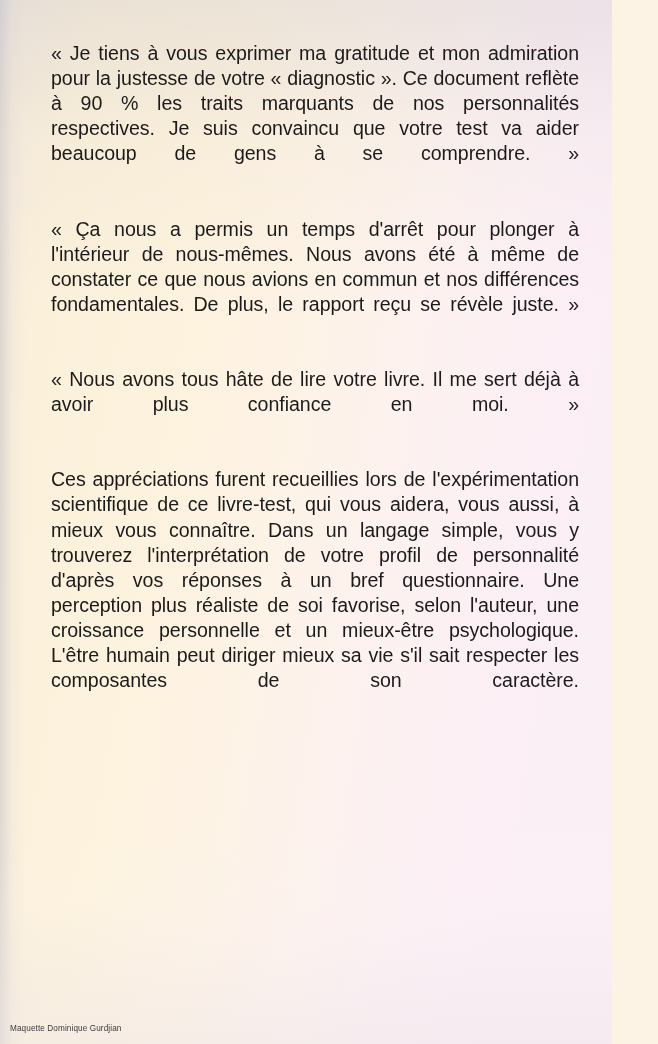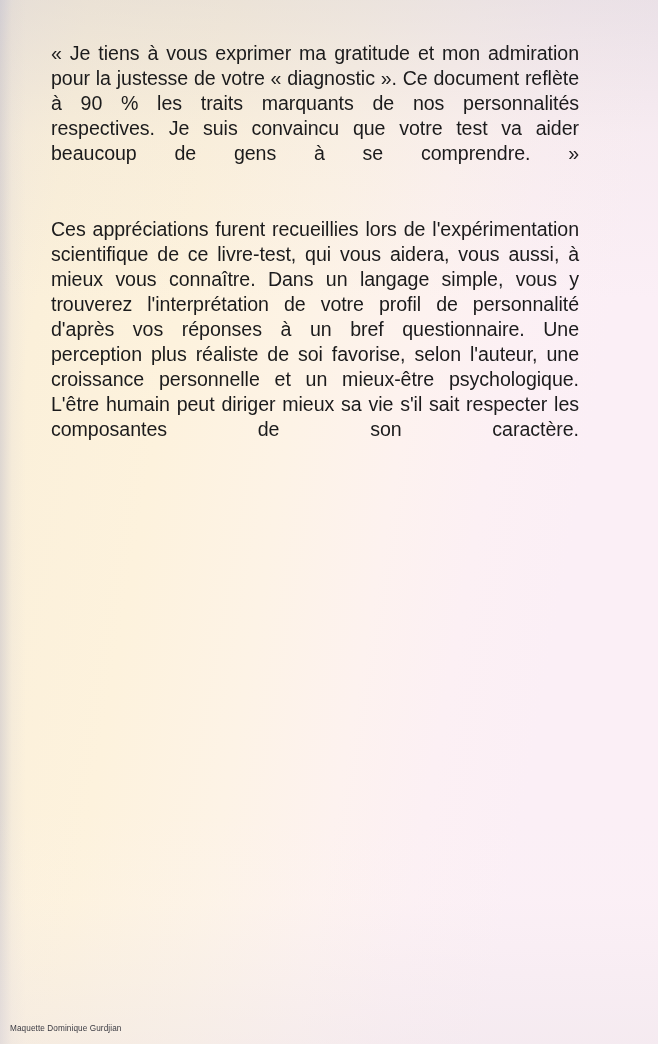--- a/index.html
+++ b/index.html
@@ -9,34 +9,35 @@
   body {
     width: 658px;
     height: 1044px;
     overflow: hidden;
     font-family: "Liberation Sans", sans-serif;
     background: #fdf3e4;
   }
 
   #cover {
     position: relative;
-    width: 658px;
+    width: 602px;
     height: 1044px;
     overflow: hidden;
     
     background:
       linear-gradient(100deg,
         #ece7e6 0px,
         #f6ecdc 14px,
         #fbf0da 90px,
         #fdf2dd 230px,
         #fdf3e6 360px,
         #fdf2ef 470px,
         #fcf0f4 560px,
         #fbeff6 658px);
+    padding-left: 10px;
   }
 
   
   #tint-top {
     position: absolute;
     left: 0; top: 0;
     width: 658px; height: 300px;
     background: linear-gradient(180deg, rgba(205,200,205,0.36) 0%, rgba(215,208,205,0.12) 45%, rgba(255,255,255,0) 100%);
     pointer-events: none;
   }
@@ -117,22 +118,24 @@
 <div id="cover">
 
   <div id="tint-left"></div>
   <div id="tint-top"></div>
   <div id="tint-bottom"></div>
 
   <div id="text-block">
 
     <p class="para quote">« Je tiens à vous exprimer ma gratitude et mon admiration pour la justesse de votre « diagnostic ». Ce document reflète à 90 % les traits marquants de nos personnalités respectives. Je suis convaincu que votre test va aider beaucoup de gens à se comprendre. »</p>
 
+    <p class="para quote">« Ça nous a permis un temps d'arrêt pour plonger à l'intérieur de nous-mêmes. Nous avons été à même de constater ce que nous avions en commun et nos différences fondamentales. De plus, le rapport reçu se révèle juste. »</p>
 
 
+    <p class="para quote">« Nous avons tous hâte de lire votre livre. Il me sert déjà à avoir plus confiance en moi. »</p>
 
     <p class="para closing">Ces appréciations furent recueillies lors de l'expérimentation scientifique de ce livre-test, qui vous aidera, vous aussi, à mieux vous connaître. Dans un langage simple, vous y trouverez l'interprétation de votre profil de personnalité d'après vos réponses à un bref questionnaire. Une perception plus réaliste de soi favorise, selon l'auteur, une croissance personnelle et un mieux-être psychologique. L'être humain peut diriger mieux sa vie s'il sait respecter les composantes de son caractère.</p>
 
   </div>
 
   <div id="credits">
     <div>Maquette Dominique Gurdjian</div>
     <div>Photo © Rob Atkins / Atkins Bank</div>
   </div>
 

